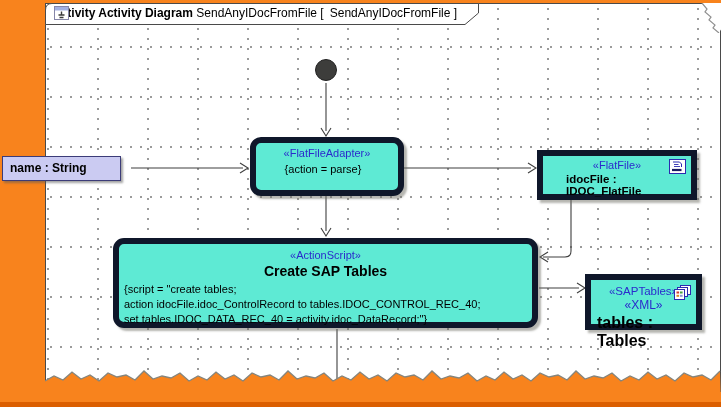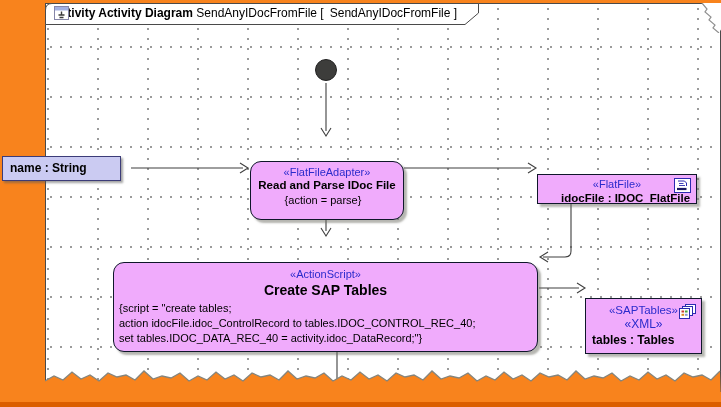--- a/index.html
+++ b/index.html
@@ -24,25 +24,24 @@
   .tab{position:absolute;left:45px;top:3px;width:436px;height:23px;}
   .tab svg{position:absolute;left:0;top:0;}
   .tab-text{
     position:absolute;left:9px;top:3px;white-space:nowrap;
     font-size:12px;color:#000;
   }
   .tab-text .b{font-weight:bold;}
   .tab-text .icon{display:inline-block;vertical-align:-3px;margin:0 3px;}
   
   .node{
-    position:absolute;box-sizing:border-box;background:#f0abfc;
-    border:1px solid #0f172a;
+    position:absolute;box-sizing:border-box;background:#5eead4;
+    border:6px solid #0f172a;
     box-shadow:3px 3px 2px rgba(110,110,100,0.5);
     color:#000;
-    margin-top:24px;
   }
   .rounded{border-radius:11px;}
   .stereo{color:#2B2BCC;font-size:11px;text-align:center;line-height:14px;}
   .nname{font-weight:bold;font-size:11.5px;}
   .center{text-align:center;}
   .tagline{font-size:11px;text-align:center;padding-right:8px;}
   .script{font-size:11px;line-height:15px;padding:0 5px;white-space:nowrap;}
   .corner-icon{position:absolute;}
   
   .initial{
@@ -115,25 +114,24 @@
       <span>]</span>
     </div>
   </div>
 
   <div class="initial"></div>
 
   <div class="pin-label">name : String</div>
 
   <div class="node rounded" style="left:250px;top:137px;width:154px;height:59px;padding-top:3px;">
     <div class="stereo">«FlatFileAdapter»</div>
-    <div class="nname center">Read and Parse IDoc File</div>
     <div class="tagline" style="margin-top:3px;">{action = parse}</div>
   </div>
 
-  <div class="node" style="left:537px;top:150px;width:160px;height:30px;padding-top:2px;">
+  <div class="node" style="left:537px;top:150px;width:160px;height:50px;padding-top:2px;">
     <div class="stereo">«FlatFile»</div>
     <span class="corner-icon" style="right:5px;top:3px;">
       <svg width="17" height="15">
           <rect x="0.5" y="0.5" width="16" height="14" fill="#fff" stroke="#2b2bb0"></rect>
           <path d="M4,3 H10.5 L12.5,5 V8" stroke="#2b2bb0" fill="none"></path>
           <path d="M5,5.5 H9.5 M5,7.5 H11" stroke="#2b2bb0" stroke-width="0.9" fill="none"></path>
           <path d="M3,11 H12.5" stroke="#1a1a60" stroke-width="2.2" fill="none"></path>
         </svg>
     </span>
     <div class="nname" style="padding-left:23px;margin-top:1px;">idocFile : IDOC_FlatFile</div>
@@ -156,21 +154,21 @@
           <rect x="6.5" y="0.5" width="10" height="9" fill="#fff" stroke="#2b2bb0"></rect>
           <rect x="3.5" y="2.5" width="10" height="9" fill="#fff" stroke="#2b2bb0"></rect>
           <rect x="0.5" y="4.5" width="10" height="10" fill="#fff" stroke="#2b2bb0"></rect>
           <rect x="2.5" y="6.5" width="2.6" height="2" fill="#cc3c33"></rect>
           <rect x="6" y="6.5" width="2.6" height="2" fill="#49a33c"></rect>
           <rect x="2.5" y="9.8" width="2.6" height="2" fill="#dd8a22"></rect>
           <rect x="6" y="9.8" width="2.6" height="2" fill="#8a9ad0"></rect>
         </svg>
     </span>
     <div class="stereo" style="font-size:12px;">«XML»</div>
-    <div class="nname" style="font-size:12px;padding-left:6px;margin-top:2px;">tables : Tables</div>
+    <div class="nname" style="font-size:16px;padding-left:6px;margin-top:2px;">tables : Tables</div>
   </div>
 
   <svg class="tear" width="676" height="40">
     <polygon points="0,14 9,9 18,13 27,5 36,12 45,8 54,14 63,6 72,10 81,8 90,13 99,4 108,12 117,9 126,11 135,6 144,14 153,9 162,13 171,5 180,12 189,8 198,14 207,6 216,10 225,8 234,13 243,4 252,12 261,9 270,11 279,6 288,14 297,9 306,13 315,5 324,12 333,8 342,14 351,6 360,10 369,8 378,13 387,4 396,12 405,9 414,11 423,6 432,14 441,9 450,13 459,5 468,12 477,8 486,14 495,6 504,10 513,8 522,13 531,4 540,12 549,9 558,11 567,6 576,14 585,9 594,13 603,5 612,12 621,8 630,14 639,6 648,10 657,8 666,13 675,4 676,40 0,40" fill="#F8831D"></polygon>
     <polyline points="0,14 9,9 18,13 27,5 36,12 45,8 54,14 63,6 72,10 81,8 90,13 99,4 108,12 117,9 126,11 135,6 144,14 153,9 162,13 171,5 180,12 189,8 198,14 207,6 216,10 225,8 234,13 243,4 252,12 261,9 270,11 279,6 288,14 297,9 306,13 315,5 324,12 333,8 342,14 351,6 360,10 369,8 378,13 387,4 396,12 405,9 414,11 423,6 432,14 441,9 450,13 459,5 468,12 477,8 486,14 495,6 504,10 513,8 522,13 531,4 540,12 549,9 558,11 567,6 576,14 585,9 594,13 603,5 612,12 621,8 630,14 639,6 648,10 657,8 666,13 675,4" fill="none" stroke="#85857d" stroke-width="1.3"></polyline>
   </svg>
 
   <svg class="corner-tear" width="21" height="30">
     <polygon points="21,0 21,28 2,0" fill="#ffffff"></polygon>
     <polyline points="2,0 7,6 5,9 11,14 9,17 15,22 13,25 19,30" fill="none" stroke="#8f8f8f" stroke-width="1.2"></polyline>

